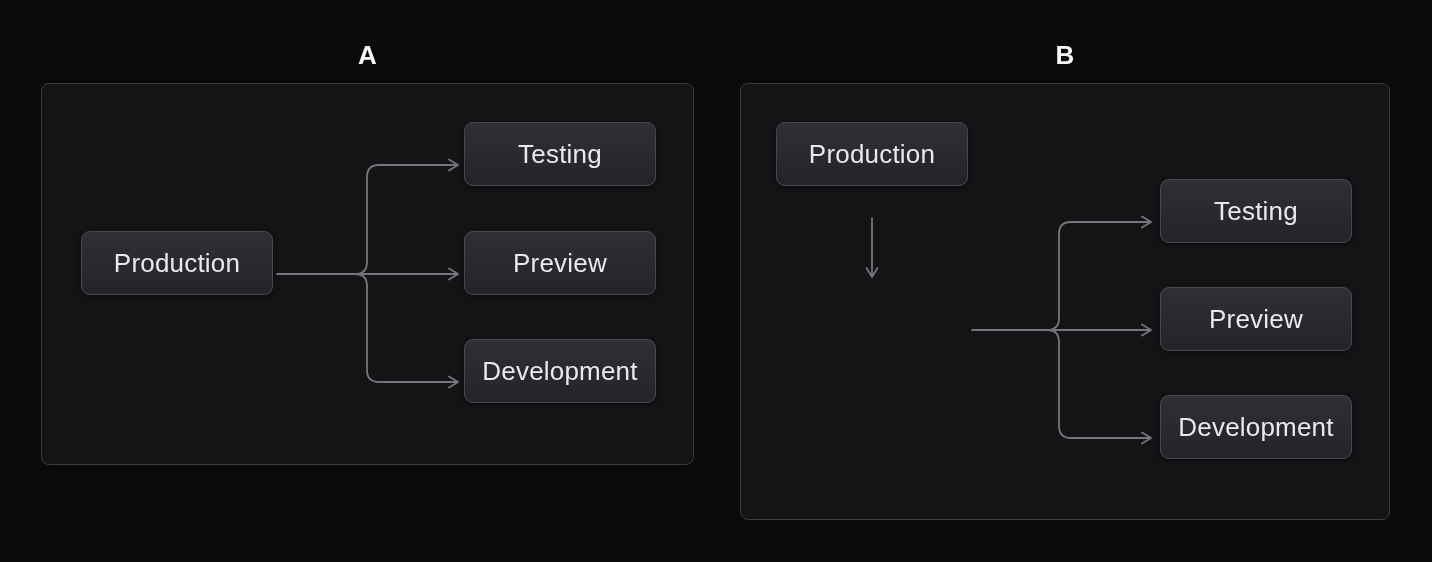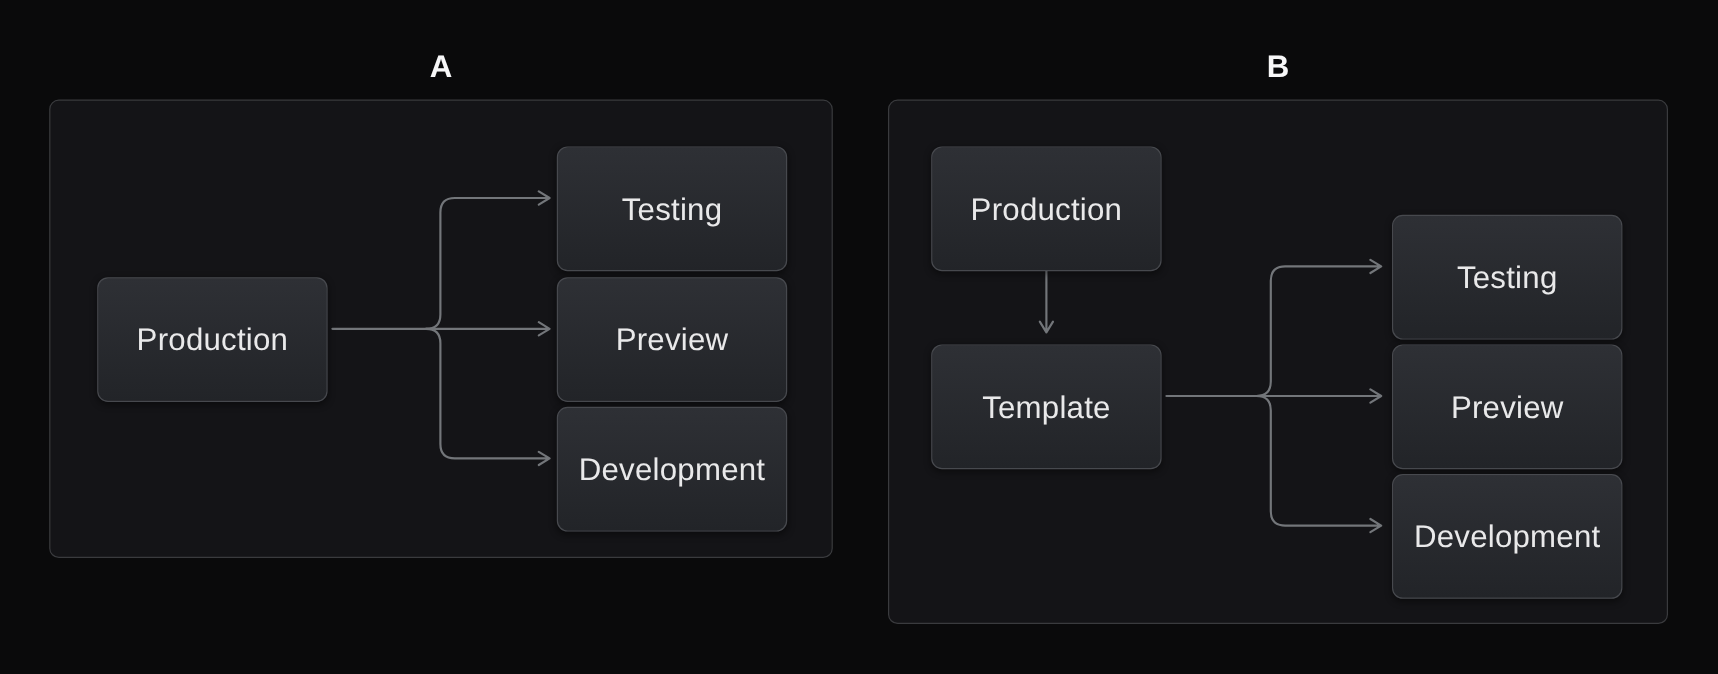--- a/index.html
+++ b/index.html
@@ -32,21 +32,21 @@
     text-align: center;
     color: #f7f7f8;
     font-size: 26px;
     font-weight: bold;
   }
   #label-a { left: 41px; width: 653px; }
   #label-b { left: 740px; width: 650px; }
   .node {
     position: absolute;
     width: 192px;
-    height: 104px;
+    height: 64px;
     box-sizing: border-box;
     background: linear-gradient(180deg, #2e3035 0%, #222428 100%);
     border: 1px solid #47494e;
     border-radius: 9px;
     box-shadow: 0 2px 6px rgba(0,0,0,0.45);
     display: flex;
     align-items: center;
     justify-content: center;
     color: #e9e9ea;
     font-size: 26px;
@@ -105,18 +105,17 @@
 
     <path d="M 1047 330 Q 1059 330 1059 342 L 1059 426 Q 1059 438 1071 438 L 1150 438 M 1142 432.5 L 1151 438 L 1142 443.5"></path>
   </svg>
 
   <div id="node-production-a" class="node">Production</div>
   <div id="node-testing-a" class="node">Testing</div>
   <div id="node-preview-a" class="node">Preview</div>
   <div id="node-development-a" class="node">Development</div>
 
   <div id="node-production-b" class="node">Production</div>
-  <div id="node-template-b" class="node">Template</div>
   <div id="node-testing-b" class="node">Testing</div>
   <div id="node-preview-b" class="node">Preview</div>
   <div id="node-development-b" class="node">Development</div>
 
 </div>
 
 </body></html>

